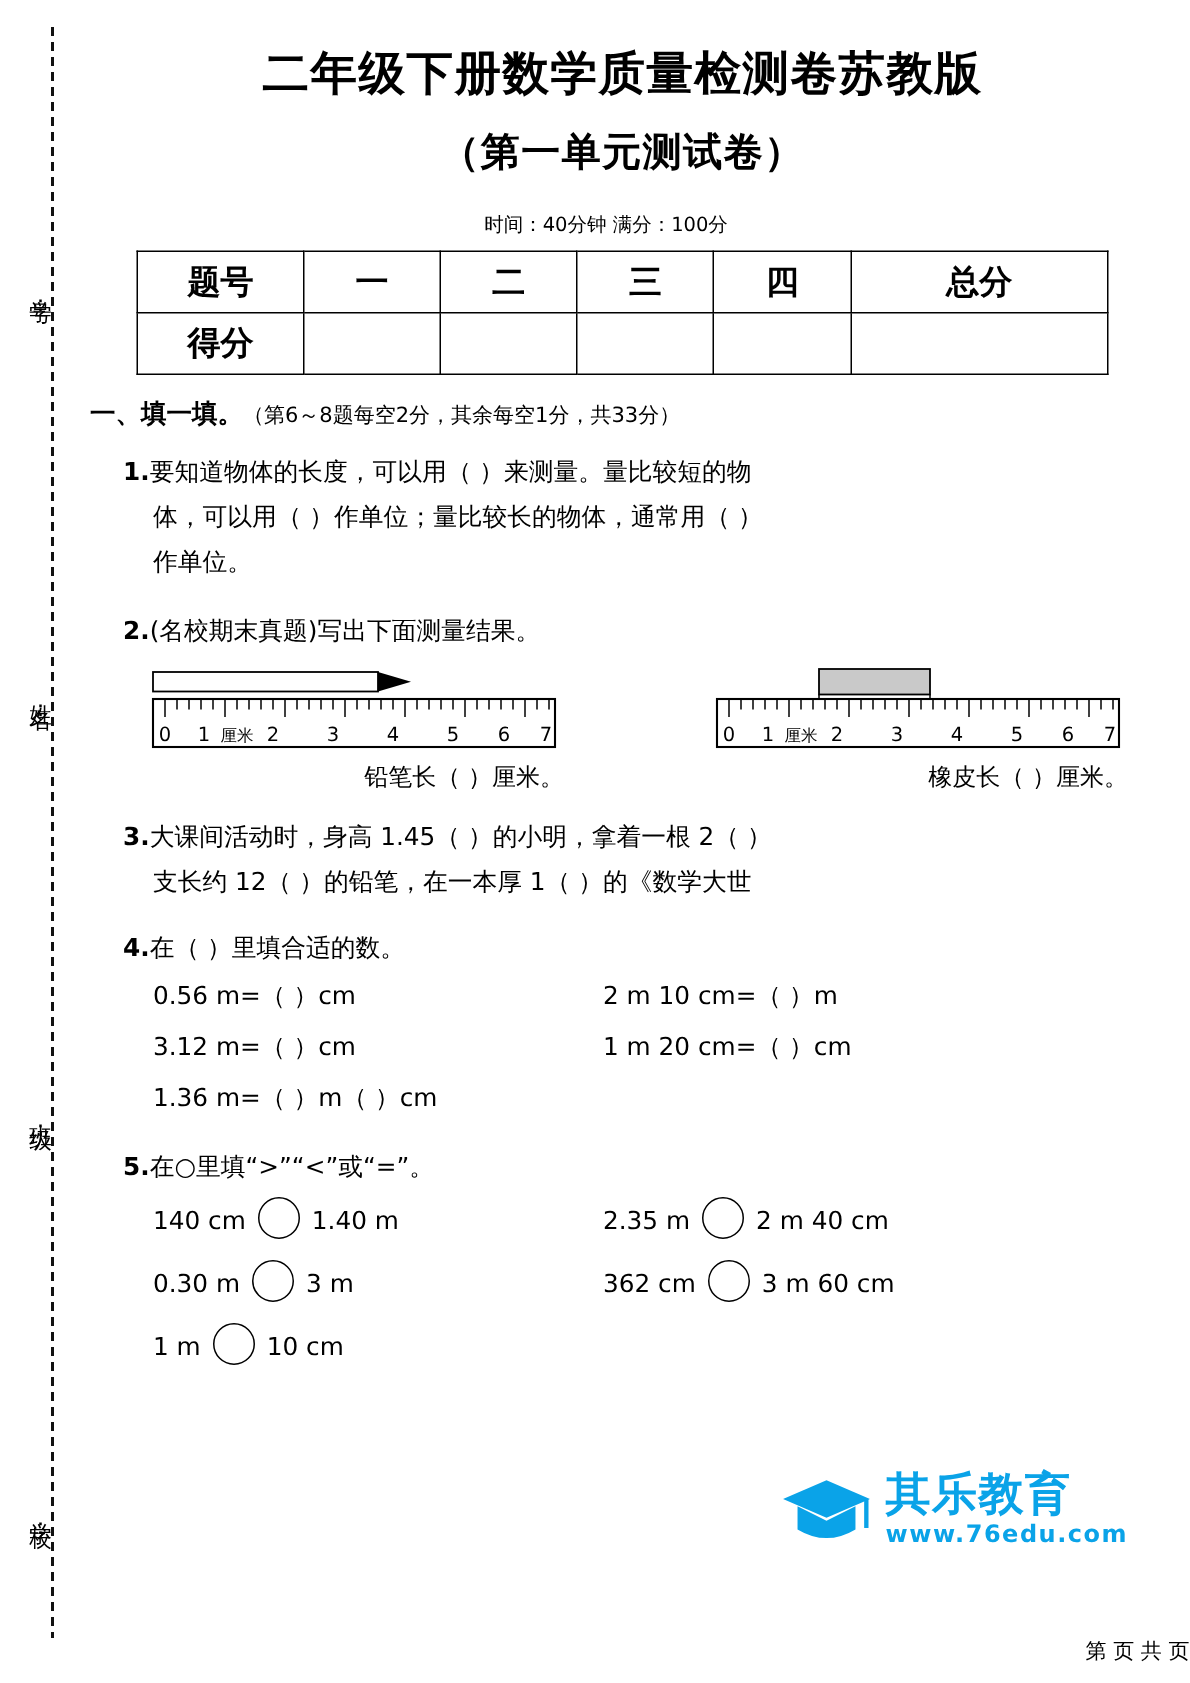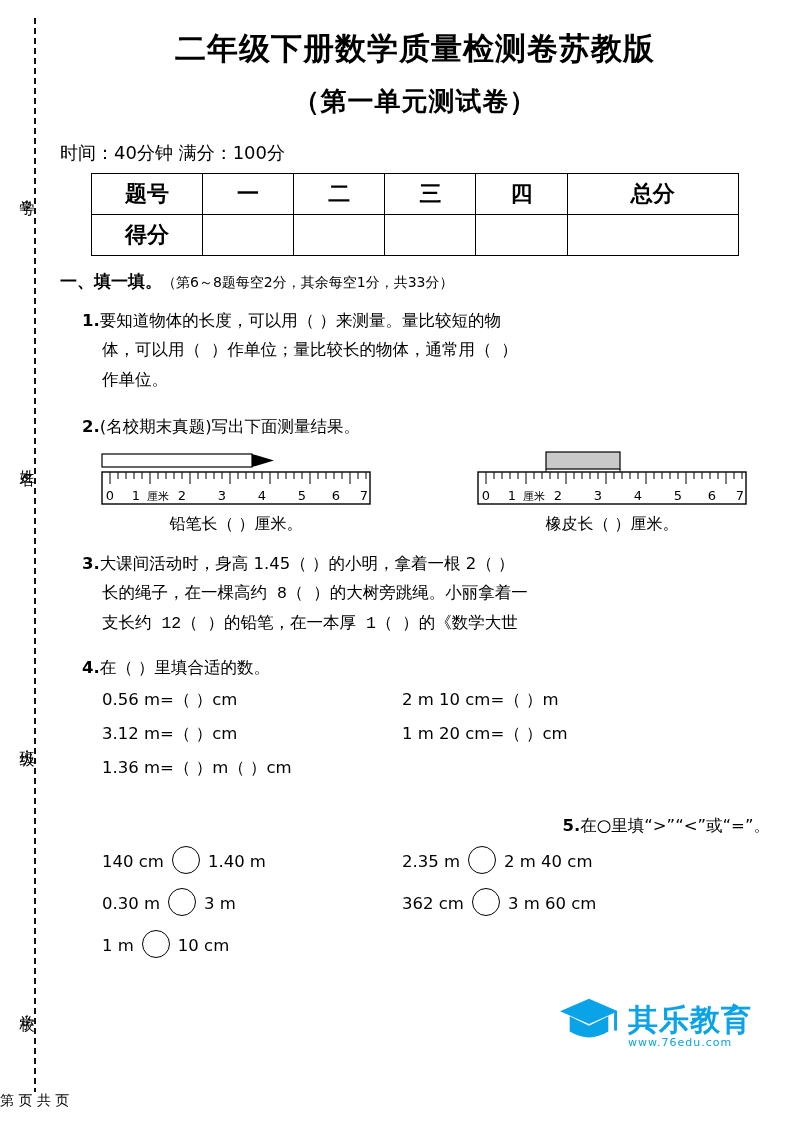--- a/index.html
+++ b/index.html
@@ -46,22 +46,22 @@
   }
   .subtitle{
     text-align:center;
     font-family:"DejaVu Sans","Liberation Sans",sans-serif;
     font-weight:bold;
     font-size:26px;
     margin-top:14px;
     letter-spacing:1px;
   }
   .time-line{
-    text-align:left;
-    font-size:18px;
+    text-align:center;
+    font-size:13px;
     margin-top:22px;
     padding-right:22px;
     font-family:"DejaVu Sans","Liberation Sans",sans-serif;
   }
   
   .score-table{
     margin:8px auto 0 auto;
     border-collapse:collapse;
     width:648px;
   }
@@ -84,32 +84,32 @@
     font-size:14px;font-weight:normal;
   }
   .q{
     margin-top:13px;
     font-size:16.5px;
     line-height:30px;
     padding-left:22px;
     font-family:"DejaVu Sans","Liberation Sans",sans-serif;
   }
   .q .num{font-weight:bold;}
-  .q .ind{display:block;padding-left:20px;font-family:Liberation Mono, monospace;}
+  .q .ind{display:block;padding-left:20px;}
 
   
   .rulers{
     display:flex;
     justify-content:space-between;
     padding:6px 18px 0 36px;
   }
   .ruler-block{width:280px;}
   .ruler-svg{display:block;}
   .ruler-cap{
-    text-align:center;
+    text-align:right;
     font-size:16px;
     font-family:"DejaVu Sans","Liberation Sans",sans-serif;
     margin-top:4px;
   }
 
   
   .two-col{
     display:flex;
     padding-left:42px;
     font-size:16.5px;
@@ -126,38 +126,39 @@
     border-radius:50%;
     vertical-align:-7px;
     margin:0 8px;
   }
   .foot-line{
     position:absolute;bottom:24px;left:60px;right:24px;
     border-top:1px solid #000;
   }
   .foot-text{
     position:absolute;bottom:12px;left:0;right:0;
-    text-align:left;
+    text-align:right;
     font-size:14px;
     background:#fff;
     font-family:"DejaVu Sans","Liberation Sans",sans-serif;
   }
   
   .logo{
-    position:absolute;right:18px;bottom:22px;
-    display:flex;align-items:flex-end;
+    position:absolute;right:18px;bottom:34px;
+    display:flex;align-items:flex-start;
   }
   .logo-mark{width:62px;height:56px;margin-right:8px;}
   .logo-text .lt1{
     font-size:30px;font-weight:bold;color:#0aa3e8;letter-spacing:1px;
     font-family:"DejaVu Sans","Liberation Sans",sans-serif;line-height:32px;
   }
   .logo-text .lt2{
-    font-size:11px;color:#0aa3e8;letter-spacing:1px;
-    font-family:"DejaVu Sans","Liberation Sans",sans-serif;
+    font-size:16px;color:#0aa3e8;letter-spacing:1px;
+    font-family:"DejaVu Sans","Liberation Sans",sans-serif;
+    font-weight:bold;
   }
 </style>
 </head>
 <body>
 
 <div class="left-dash"></div>
 <div class="side-labels">
   <div class="side-label sl1">学号：</div>
   <div class="side-label sl2">姓名：</div>
   <div class="side-label sl3">班级：</div>
@@ -317,40 +318,39 @@
           <text x="240" y="52">6</text>
           <text x="268" y="52">7</text>
         </g>
       </svg>
       <div class="ruler-cap">橡皮长（        ）厘米。</div>
     </div>
   </div>
 
   <div class="q" style="margin-top:14px;">
     <span class="num">3.</span><span>大课间活动时，身高 1.45（        ）的小明，拿着一根 2（        ）</span>
-    <span class="ind">长的绳子，在一棵高约 8（        ）的大树旁跳绳。小丽拿着一</span>
     <span class="ind">支长约 12（        ）的铅笔，在一本厚 1（        ）的《数学大世</span>
   </div>
 
   <div class="q" style="margin-top:14px;">
     <span class="num">4.</span><span>在（      ）里填合适的数。</span>
   </div>
   <div class="two-col">
     <div class="c1">0.56 m=（        ）cm</div>
     <div class="c2">2 m 10 cm=（        ）m</div>
   </div>
   <div class="two-col">
     <div class="c1">3.12 m=（        ）cm</div>
     <div class="c2">1 m 20 cm=（        ）cm</div>
   </div>
   <div class="two-col">
     <div class="c1" style="width:400px">1.36 m=（        ）m（        ）cm</div>
   </div>
 
-  <div class="q" style="margin-top:26px;text-align:right;">
+  <div class="q" style="margin-top:14px;">
     <span class="num">5.</span><span>在○里填“&gt;”“&lt;”或“=”。</span>
   </div>
   <div class="two-col" style="line-height:42px">
     <div class="c1">
       <span>140 cm</span><span class="circ"></span><span>1.40 m</span>
     </div>
     <div class="c2">
       <span>2.35 m</span><span class="circ"></span><span>2 m 40 cm</span>
     </div>
   </div>

